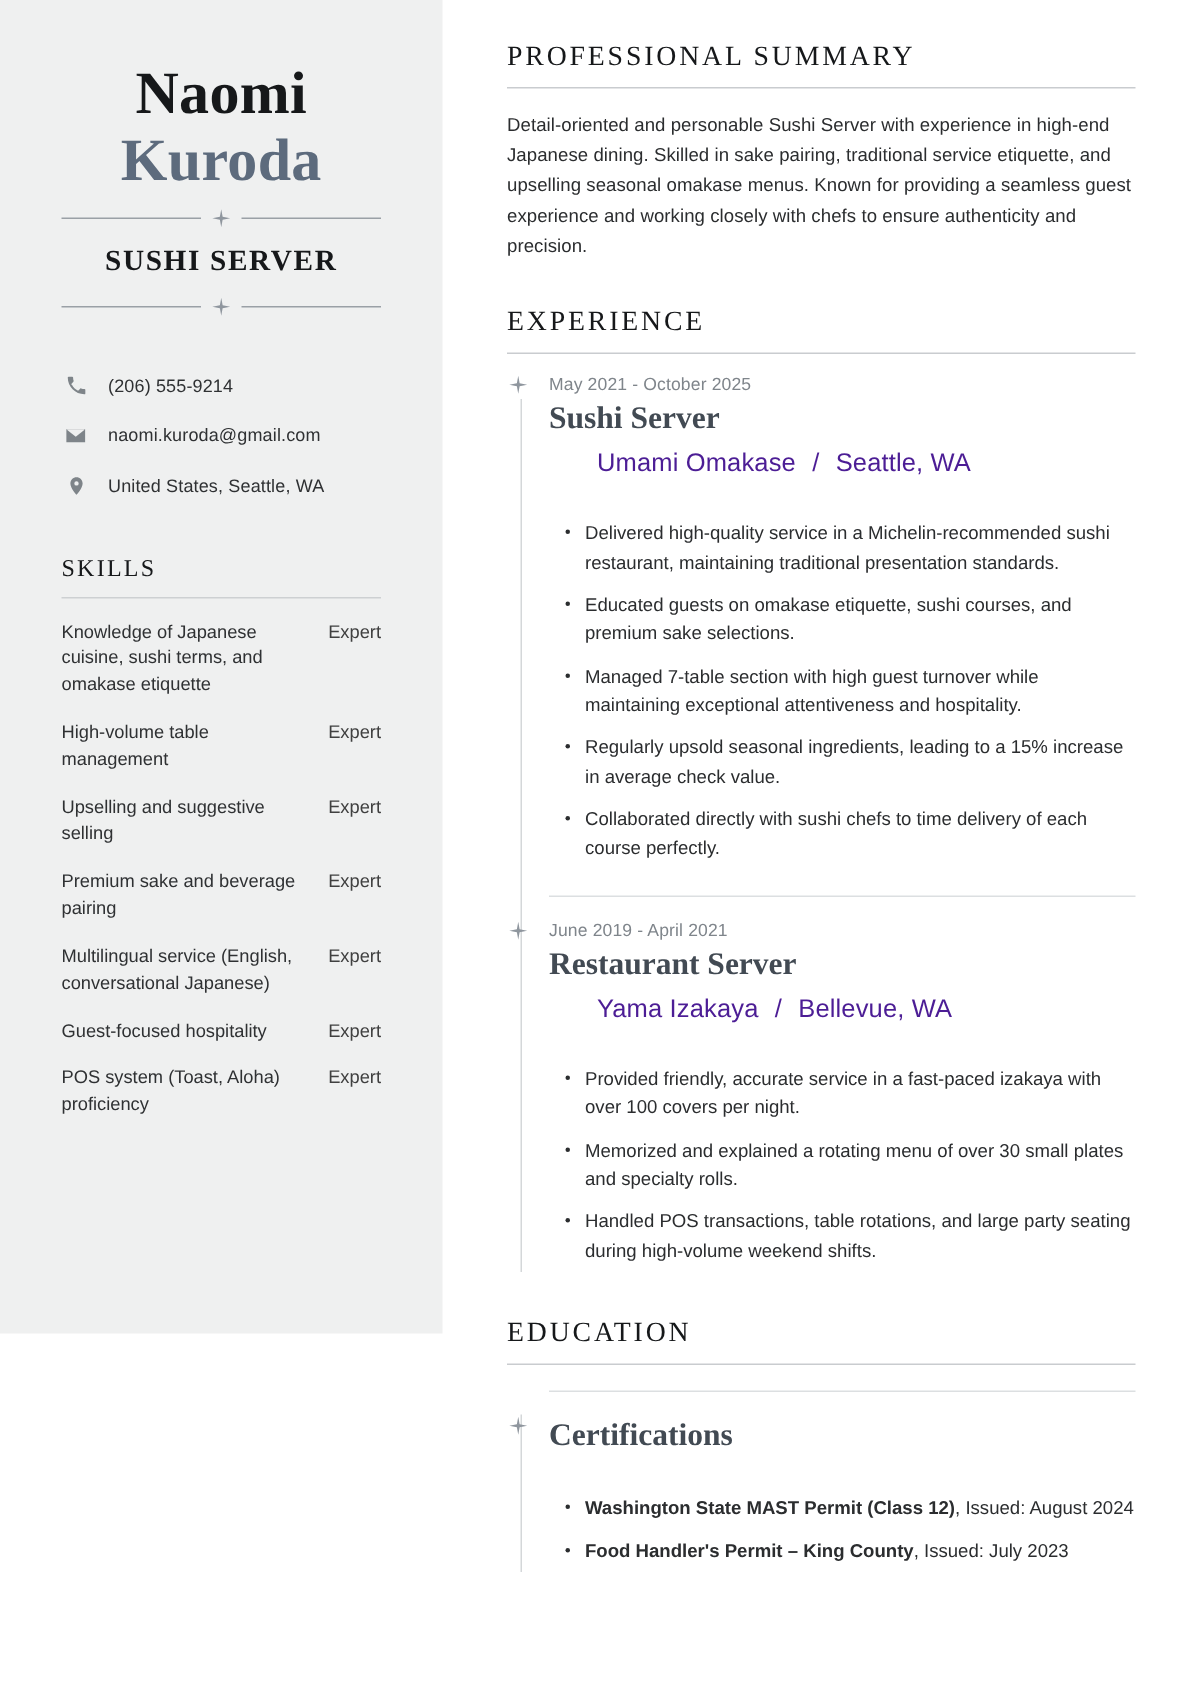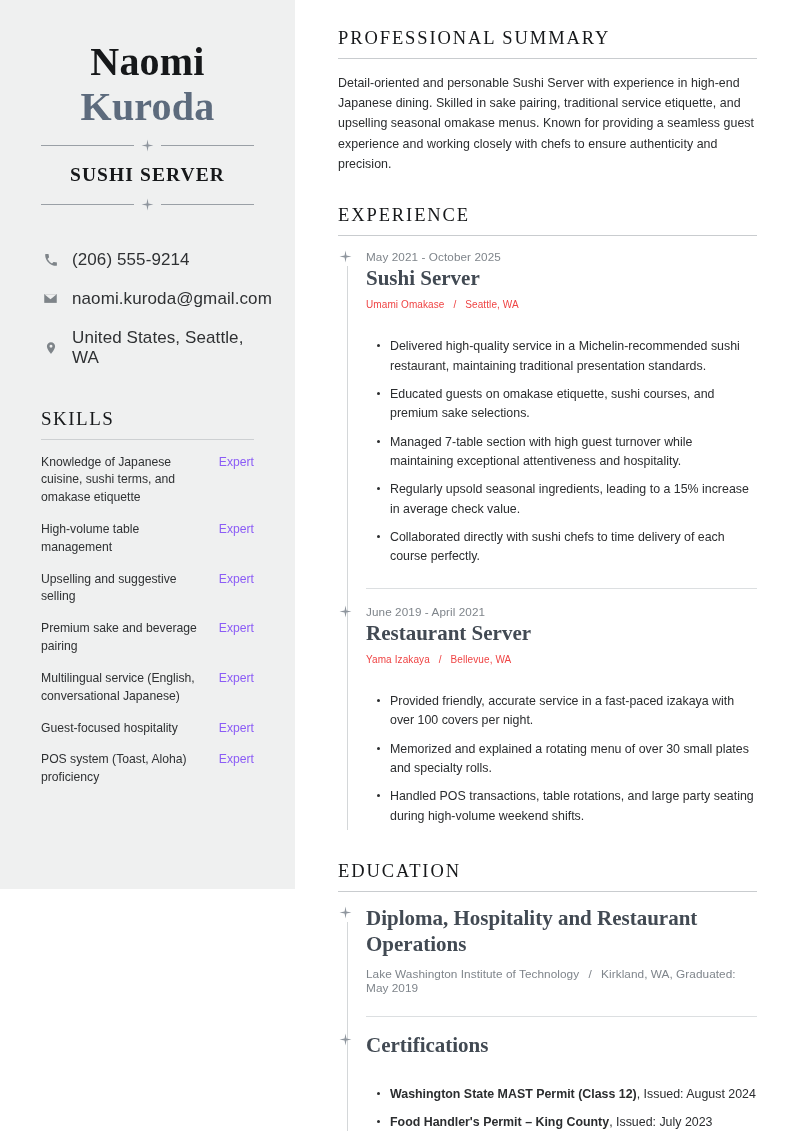--- a/index.html
+++ b/index.html
@@ -79,30 +79,30 @@
   .contact-icon {
     width: 19px;
     min-width: 19px;
     margin-right: 12px;
     display: flex;
     align-items: center;
     justify-content: center;
     color: #7e8489;
   }
   .contact-text {
-    font-size: 17px;
+    font-size: 12px;
     color: #2f3133;
     letter-spacing: 0.1px;
   }
 
   
   .sb-section { margin-top: 40px; }
   .sb-heading {
     font-family: "Liberation Serif", serif;
-    font-size: 19px;
+    font-size: 16px;
     font-weight: normal;
     color: #16181a;
     letter-spacing: 1.5px;
   }
   .sb-rule {
     height: 1px;
     background: #cdd0d2;
     margin: 9px 0 14px 0;
   }
   .skill-row {
@@ -112,21 +112,21 @@
     margin-bottom: 14px;
   }
   .skill-name {
     font-size: 12.2px;
     color: #2f3133;
     line-height: 1.46;
     max-width: 158px;
   }
   .skill-level {
     font-size: 12.2px;
-    color: #8b5cf6;
+    color: #404040;
     white-space: nowrap;
     padding-left: 10px;
     padding-top: 1px;
   }
 
   
   .main {
     flex: 1;
     padding: 28px 43px 0 43px;
   }
@@ -180,24 +180,25 @@
   }
   .tl-title {
     font-family: "Liberation Serif", serif;
     font-size: 21px;
     font-weight: bold;
     color: #424a53;
     margin-top: 3px;
     line-height: 1.2;
   }
   .tl-meta {
-    font-size: 10px;
-    color: #ef4444;
+    font-size: 17px;
+    color: #4c1d95;
     margin-top: 8px;
     letter-spacing: 0.1px;
+    margin-left: 32px;
   }
   .tl-meta .sep { padding: 0 6px; }
 
   .bullets {
     margin: 27px 0 0 0;
     padding-left: 24px;
     list-style: none;
   }
   .bullets li {
     position: relative;
@@ -406,33 +407,20 @@
       </div>
     </section>
 
     <section class="section-gap">
       <div class="main-heading">EDUCATION</div>
       <div class="main-rule"></div>
 
       <div class="timeline">
         <div class="tl-line"></div>
 
-        <div class="tl-entry">
-          <span class="tl-marker">
-            <svg width="13" height="13" viewBox="0 0 24 24">
-                <path fill="currentColor" d="M12 1 L13.7 10.3 L23 12 L13.7 13.7 L12 23 L10.3 13.7 L1 12 L10.3 10.3 Z"></path>
-              </svg>
-          </span>
-          <div class="edu-title">Diploma, Hospitality and Restaurant Operations</div>
-          <div class="edu-meta">
-            <span>Lake Washington Institute of Technology</span>
-            <span class="sep">/</span>
-            <span>Kirkland, WA, Graduated: May 2019</span>
-          </div>
-        </div>
 
         <div class="entry-sep"></div>
 
         <div class="tl-entry">
           <span class="tl-marker">
             <svg width="13" height="13" viewBox="0 0 24 24">
                 <path fill="currentColor" d="M12 1 L13.7 10.3 L23 12 L13.7 13.7 L12 23 L10.3 13.7 L1 12 L10.3 10.3 Z"></path>
               </svg>
           </span>
           <div class="cert-title">Certifications</div>

